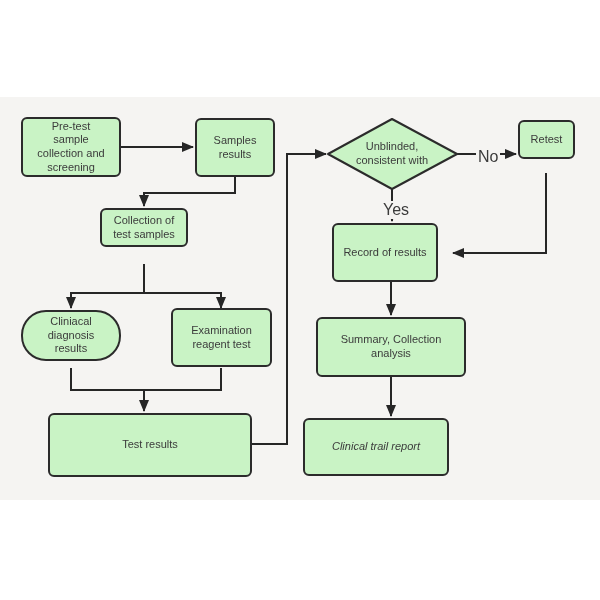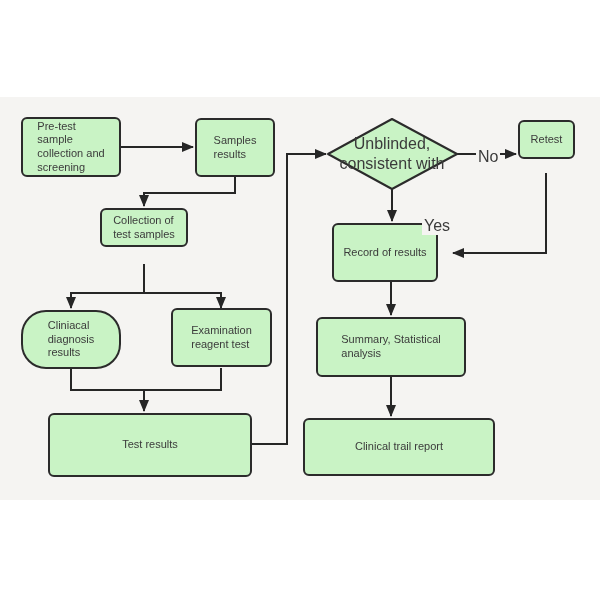--- a/index.html
+++ b/index.html
@@ -28,55 +28,56 @@
     stroke-width: 2;
     stroke-linejoin: round;
   }
   .node {
     position: absolute;
     box-sizing: border-box;
     background: var(--node-fill, #c9f3c5);
     border: 2px solid var(--node-border, #2b2b2b);
     border-radius: 6px;
     display: flex; align-items: center; justify-content: center;
+    text-align: center;
     color: var(--text-color, #3b3b3b);
     font-size: 11px;
     line-height: 1.25;
     white-space: pre-line;
     padding: 2px;
   }
   .decision-label {
     position: absolute;
     left: 332px; top: 136px; width: 120px; height: 36px;
     display: flex; align-items: center; justify-content: center;
     text-align: center;
     color: var(--text-color, #3b3b3b);
-    font-size: 16px; line-height: 1.25;
+    font-size: 11px; line-height: 1.25;
     white-space: pre-line;
   }
   .edge-label {
     position: absolute;
     background: var(--panel-bg, #f5f4f2);
     color: var(--text-color, #3b3b3b);
     font-size: 16px;
     padding: 0 2px;
   }
   #lbl-no  { left: 476px; top: 148px; }
-  #lbl-yes { left: 381px; top: 217px; margin-left: 41px; }
+  #lbl-yes { left: 381px; top: 201px; }
 
   #n-pretest    { left: 21px;  top: 117px; width: 100px; height: 60px; }
   #n-samples    { left: 195px; top: 118px; width: 80px;  height: 59px; }
   #n-collection { left: 100px; top: 208px; width: 88px;  height: 39px; }
-  #n-clinical   { left: 21px;  top: 310px; width: 100px; height: 59px; border-radius: 25px; }
+  #n-clinical   { left: 21px;  top: 310px; width: 100px; height: 51px; border-radius: 25px; }
   #n-exam       { left: 171px; top: 308px; width: 101px; height: 59px; }
   #n-testres    { left: 48px;  top: 413px; width: 204px; height: 64px; }
   #n-retest     { left: 518px; top: 120px; width: 57px;  height: 39px; }
   #n-record     { left: 332px; top: 223px; width: 106px; height: 59px; }
   #n-summary    { left: 316px; top: 317px; width: 150px; height: 60px; }
-  #n-report     { left: 303px; top: 418px; width: 192px; height: 58px; }
+  #n-report     { left: 303px; top: 418px; width: 146px; height: 58px; font-style: italic; }
 </style>
 </head>
 <body>
 
 <div class="stage">
   <div class="panel"></div>
 
   <svg class="overlay" viewBox="0 0 600 600" xmlns="http://www.w3.org/2000/svg">
     <defs>
       <marker id="arw" viewBox="0 0 12 10" refX="11" refY="5" markerWidth="12" markerHeight="10" markerUnits="userSpaceOnUse" orient="auto">
@@ -110,21 +111,21 @@
   <div class="node" id="n-collection">Collection of
 test samples</div>
   <div class="node" id="n-clinical">Cliniacal
 diagnosis
 results</div>
   <div class="node" id="n-exam">Examination
 reagent test</div>
   <div class="node" id="n-testres">Test results</div>
   <div class="node" id="n-retest">Retest</div>
   <div class="node" id="n-record">Record of results</div>
-  <div class="node" id="n-summary">Summary, Statistical
+  <div class="node" id="n-summary">Summary, Collection
 analysis</div>
   <div class="node" id="n-report">Clinical trail report</div>
 
   <div class="decision-label">Unblinded,
 consistent with</div>
 
   <div class="edge-label" id="lbl-no">No</div>
   <div class="edge-label" id="lbl-yes">Yes</div>
 </div>
 

